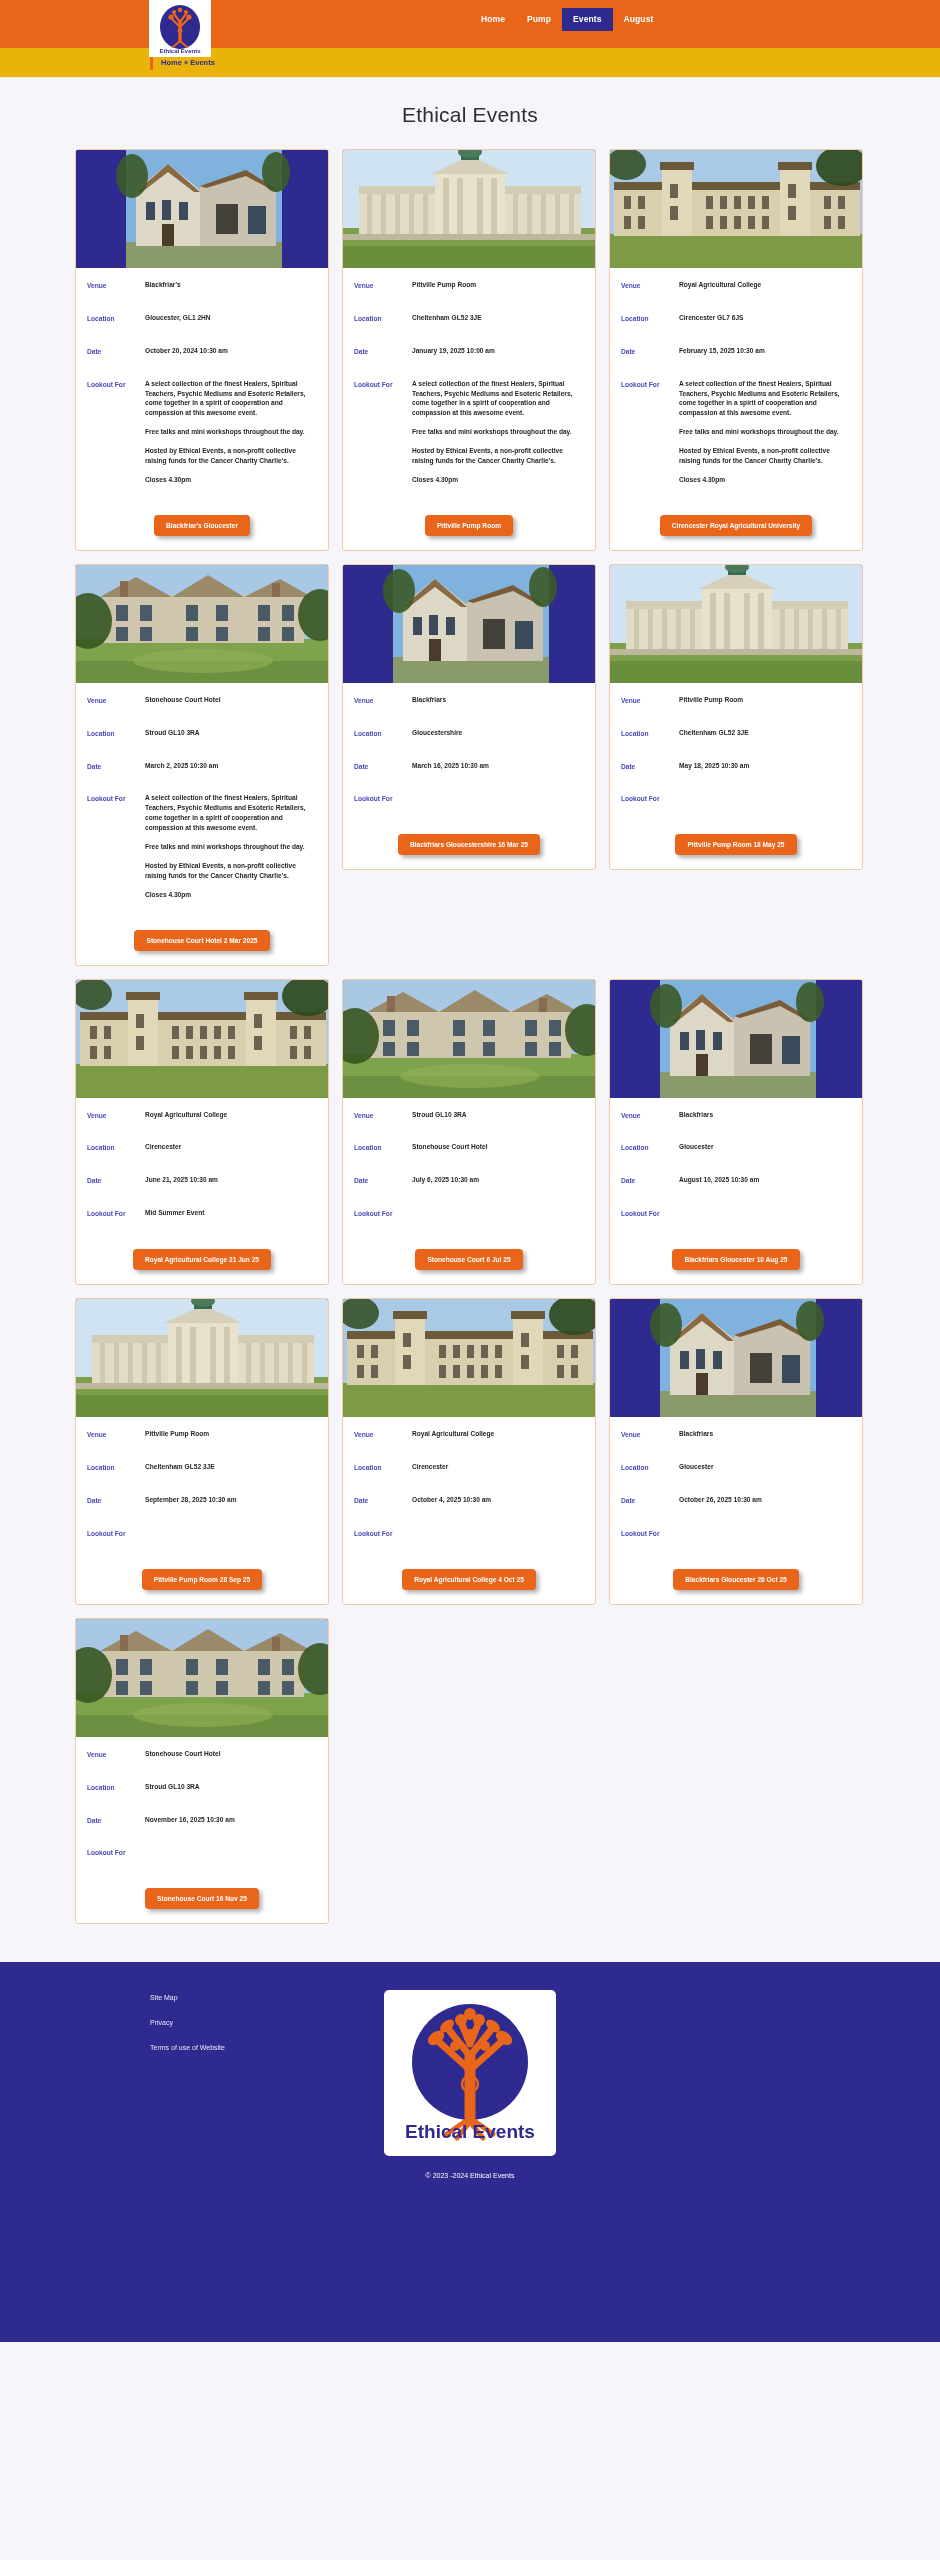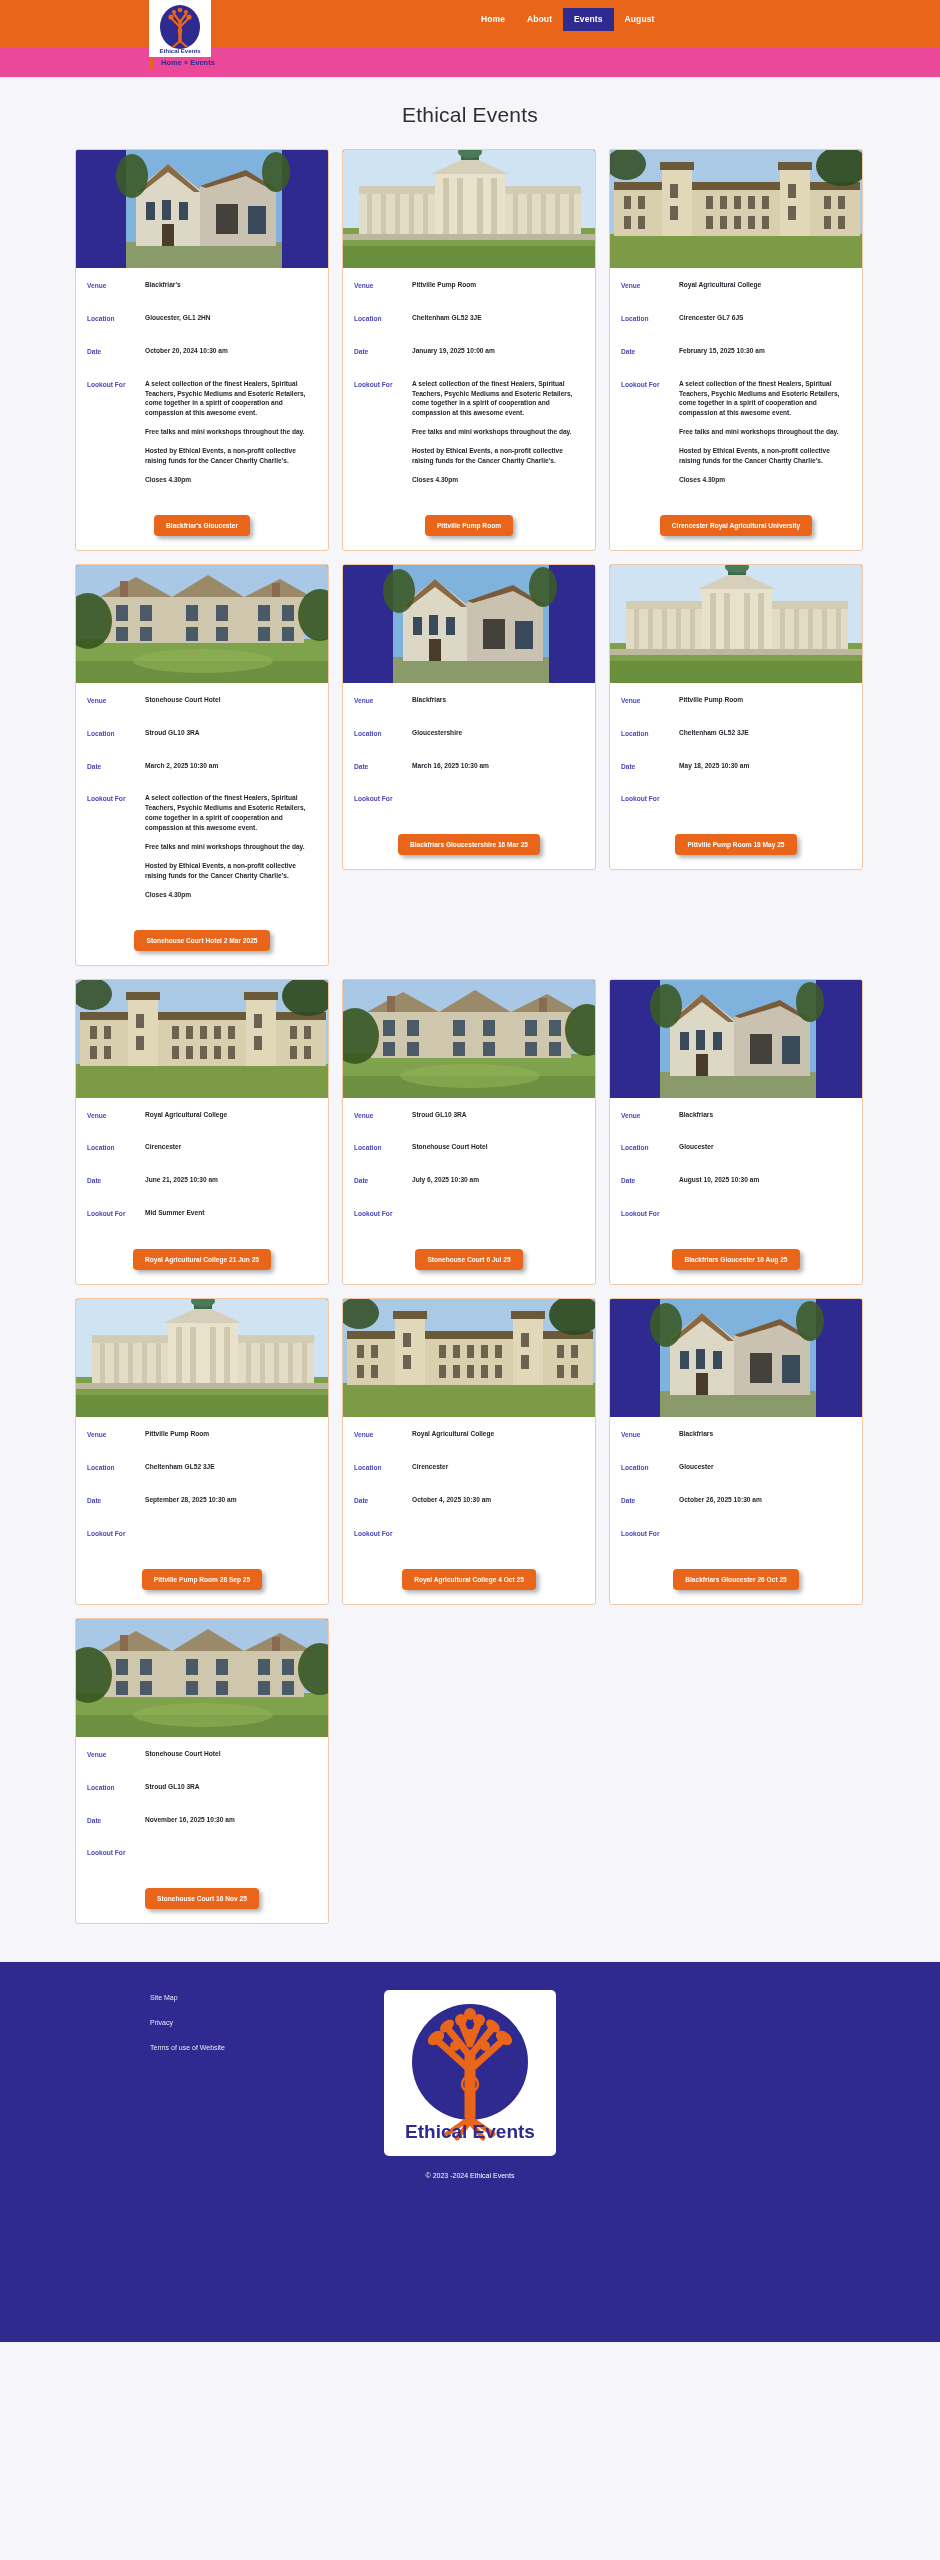--- a/index.html
+++ b/index.html
@@ -48,21 +48,21 @@
     text-decoration: none;
     letter-spacing: 0.1px;
     white-space: nowrap;
   }
   .nav-item.active {
     background: #2e2a90;
   }
 
   
   .breadcrumb-bar {
-    background: #ec4899;
+    background: #eab308;
     height: 30px;
     border-bottom: 1px solid #ececf2;
     display: flex;
     align-items: center;
   }
   .breadcrumb {
     margin-left: 150px;
     display: flex;
     align-items: center;
     gap: 8px;
@@ -220,21 +220,21 @@
       <circle cx="32" cy="14" r="2.6" fill="#e8651a"></circle>
       <circle cx="17" cy="9" r="2.1" fill="#e8651a"></circle>
       <circle cx="29" cy="9" r="2.1" fill="#e8651a"></circle>
       <circle cx="23" cy="7" r="2.3" fill="#e8651a"></circle>
       <circle cx="23" cy="28" r="2.4" fill="#e8651a"></circle>
       <text x="23" y="50" font-size="6" fill="#2e2a90" text-anchor="middle" font-family="Liberation Sans, sans-serif" font-weight="bold">Ethical Events</text>
     </svg>
   </div>
   <nav class="main-nav">
     <a class="nav-item" href="#">Home</a>
-    <a class="nav-item" href="#">About</a>
+    <a class="nav-item" href="#">Pump</a>
     <a class="nav-item active" href="#">Events</a>
     <a class="nav-item" href="#">August</a>
   </nav>
 </header>
 
 <div class="breadcrumb-bar">
   <div class="breadcrumb">
     <span class="bc-accent"></span>
     <span class="bc-text">
       <a href="#">Home</a>

